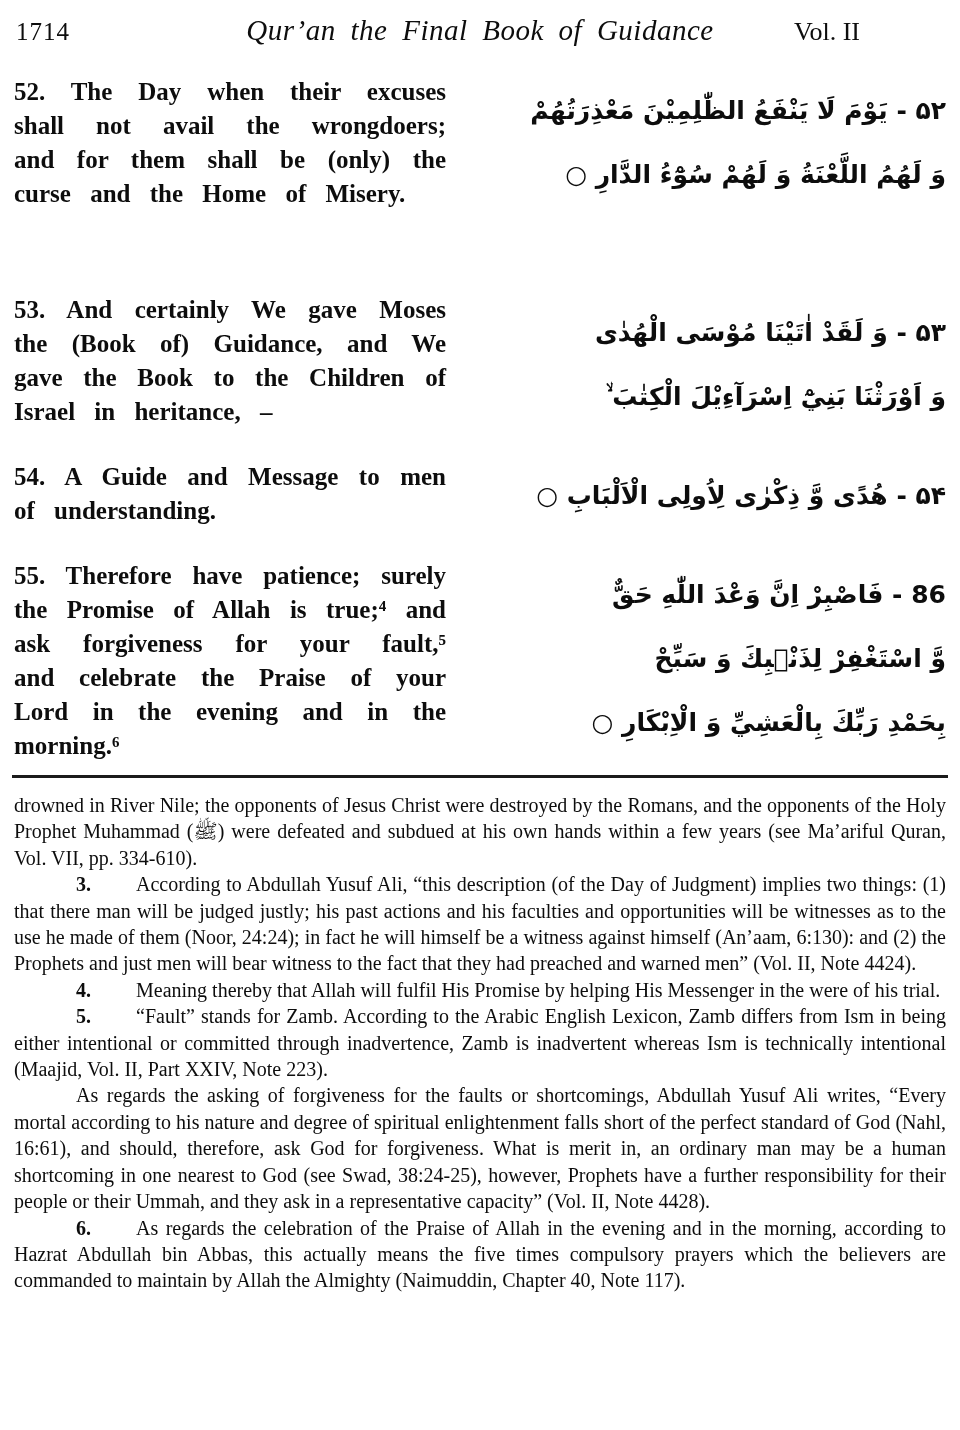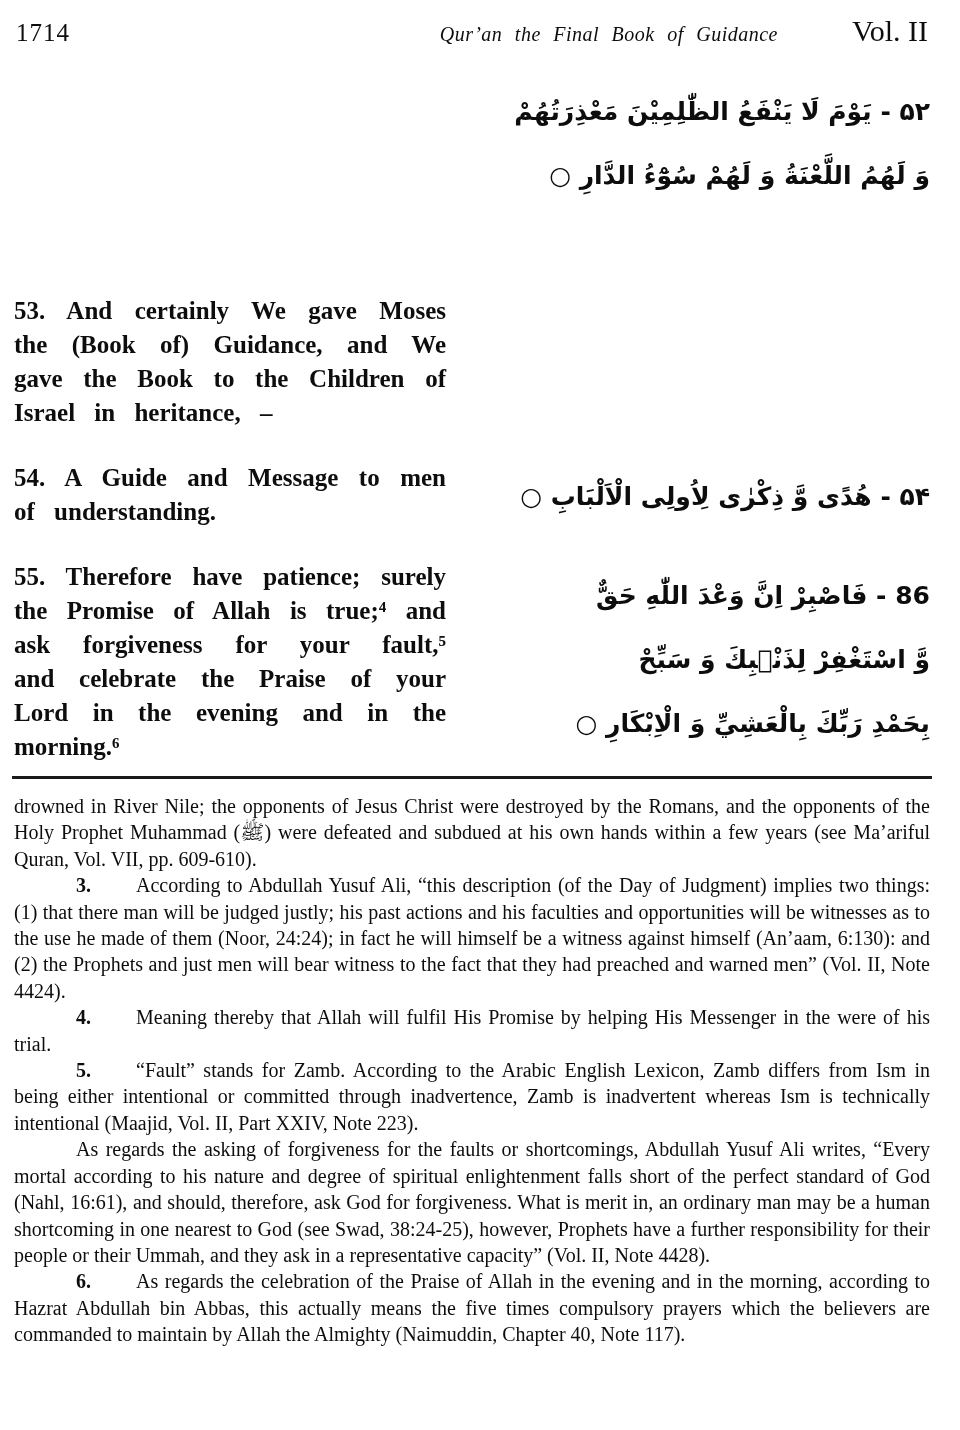--- a/index.html
+++ b/index.html
@@ -4,48 +4,48 @@
 <style>
   * { box-sizing: border-box; }
   html, body { margin: 0; padding: 0; background: #e8e8e8; }
   .page {
     width: 960px;
     min-height: 1430px;
     margin: 0 auto;
     background: #ffffff;
     color: #0d0d0d;
     font-family: "Liberation Serif", serif;
-    padding: 12px 28px 8px 12px;
+    padding: 12px 12px 8px 12px;
     position: relative;
   }
 
   
   .page-header {
     display: flex;
     align-items: baseline;
     padding: 2px 4px 0 4px;
     margin-bottom: 28px;
   }
   .page-header .pageno {
     width: 150px;
     font-size: 25px;
     letter-spacing: 1px;
   }
   .page-header .title {
     flex: 1;
-    text-align: right;
+    text-align: center;
     font-style: italic;
-    font-size: 20px;
+    font-size: 29px;
     letter-spacing: 0.5px;
     word-spacing: 7px;
   }
   .page-header .vol {
     width: 150px;
-    text-align: right;
-    font-size: 30px;
+    text-align: left;
+    font-size: 26px;
     font-family: Liberation Serif, serif;
   }
 
   
   .verses { padding: 0 2px; }
   .verse-row {
     display: flex;
     gap: 22px;
     align-items: flex-start;
   }
@@ -108,47 +108,50 @@
 
   <header class="page-header">
     <span class="pageno">1714</span>
     <span class="title">Qur’an the Final Book of Guidance</span>
     <span class="vol">Vol. II</span>
   </header>
 
   <main class="verses">
 
     <div class="verse-row row-52">
+      <p class="english">52. The Day when their excuses shall not avail the wrongdoers; and for them shall be (only) the curse and the Home of Misery.</p>
       <p class="arabic" lang="ar" dir="rtl">۵۲ - يَوْمَ لَا يَنْفَعُ الظّٰلِمِيْنَ مَعْذِرَتُهُمْ
 وَ لَهُمُ اللَّعْنَةُ وَ لَهُمْ سُوْٓءُ الدَّارِ ○</p>
     </div>
 
     <div class="verse-row row-53">
       <p class="english">53. And certainly We gave Moses the (Book of) Guidance, and We gave the Book to the Children of Israel in heritance, –</p>
+      <p class="arabic" lang="ar" dir="rtl">۵۳ - وَ لَقَدْ اٰتَيْنَا مُوْسَى الْهُدٰى
+وَ اَوْرَثْنَا بَنِيْٓ اِسْرَآءِيْلَ الْكِتٰبَ ۙ</p>
     </div>
 
     <div class="verse-row row-54">
       <p class="english">54. A Guide and Message to men of understanding.</p>
       <p class="arabic" lang="ar" dir="rtl">۵۴ - هُدًى وَّ ذِكْرٰى لِاُولِى الْاَلْبَابِ ○</p>
     </div>
 
     <div class="verse-row row-55">
       <p class="english">55. Therefore have patience; surely the Promise of Allah is true;⁴ and ask forgiveness for your fault,⁵ and celebrate the Praise of your Lord in the evening and in the morning.⁶</p>
       <p class="arabic" lang="ar" dir="rtl">86 - فَاصْبِرْ اِنَّ وَعْدَ اللّٰهِ حَقٌّ
 وَّ اسْتَغْفِرْ لِذَنْۢبِكَ وَ سَبِّحْ
 بِحَمْدِ رَبِّكَ بِالْعَشِيِّ وَ الْاِبْكَارِ ○</p>
     </div>
 
   </main>
 
   <hr class="rule">
 
   <section class="footnotes">
 
-    <p class="footnote cont"><span>drowned in River Nile; the opponents of Jesus Christ were destroyed by the Romans, and the opponents of the Holy Prophet Muhammad (ﷺ) were defeated and subdued at his own hands within a few years (see </span><span class="it">Ma’ariful Quran,</span><span> Vol. VII, pp. 609-610).</span></p>
+    <p class="footnote cont"><span>drowned in River Nile; the opponents of Jesus Christ were destroyed by the Romans, and the opponents of the Holy Prophet Muhammad (ﷺ) were defeated and subdued at his own hands within a few years (see </span><span class="it">Ma’ariful Quran,</span><span> Vol. VII, pp. 334-610).</span></p>
 
     <p class="footnote indent"><span class="fn-label">3.</span><span class="fn-text"><span>According to Abdullah Yusuf Ali, “this description (of the Day of Judgment) implies two things: (1) that there man will be judged justly; his past actions and his faculties and opportunities will be witnesses as to the use he made of them (</span><span class="it">Noor,</span><span> 24:24); in fact he will himself be a witness against himself (</span><span class="it">An’aam,</span><span> 6:130): and (2) the Prophets and just men will bear witness to the fact that they had preached and warned men” (Vol. II, Note 4424).</span></span></p>
 
     <p class="footnote indent"><span class="fn-label">4.</span><span class="fn-text"><span>Meaning thereby that Allah will fulfil His Promise by helping His Messenger in the were of his trial.</span></span></p>
 
     <p class="footnote indent"><span class="fn-label">5.</span><span class="fn-text"><span>“Fault” stands for </span><span class="it">Zamb</span><span>. According to the Arabic English Lexicon, </span><span class="it">Zamb</span><span> differs from </span><span class="it">Ism</span><span> in being either intentional or committed through inadvertence, </span><span class="it">Zamb</span><span> is inadvertent whereas </span><span class="it">Ism</span><span> is technically intentional (</span><span class="it">Maajid,</span><span> Vol. II, Part XXIV, Note 223).</span></span></p>
 
     <p class="footnote indent"><span class="fn-text"><span>As regards the asking of forgiveness for the faults or shortcomings, Abdullah Yusuf Ali writes, “Every mortal according to his nature and degree of spiritual enlightenment falls short of the perfect standard of God (</span><span class="it">Nahl,</span><span> 16:61), and should, therefore, ask God for forgiveness. What is merit in, an ordinary man may be a human shortcoming in one nearest to God (see </span><span class="it">Swad,</span><span> 38:24-25), however, Prophets have a further responsibility for their people or their </span><span class="it">Ummah,</span><span> and they ask in a representative capacity” (Vol. II, Note 4428).</span></span></p>
 
     <p class="footnote indent"><span class="fn-label">6.</span><span class="fn-text"><span>As regards the celebration of the Praise of Allah in the evening and in the morning, according to Hazrat Abdullah bin Abbas, this actually means the five times compulsory prayers which the believers are commanded to maintain by Allah the Almighty (Naimuddin, Chapter 40, Note 117).</span></span></p>

